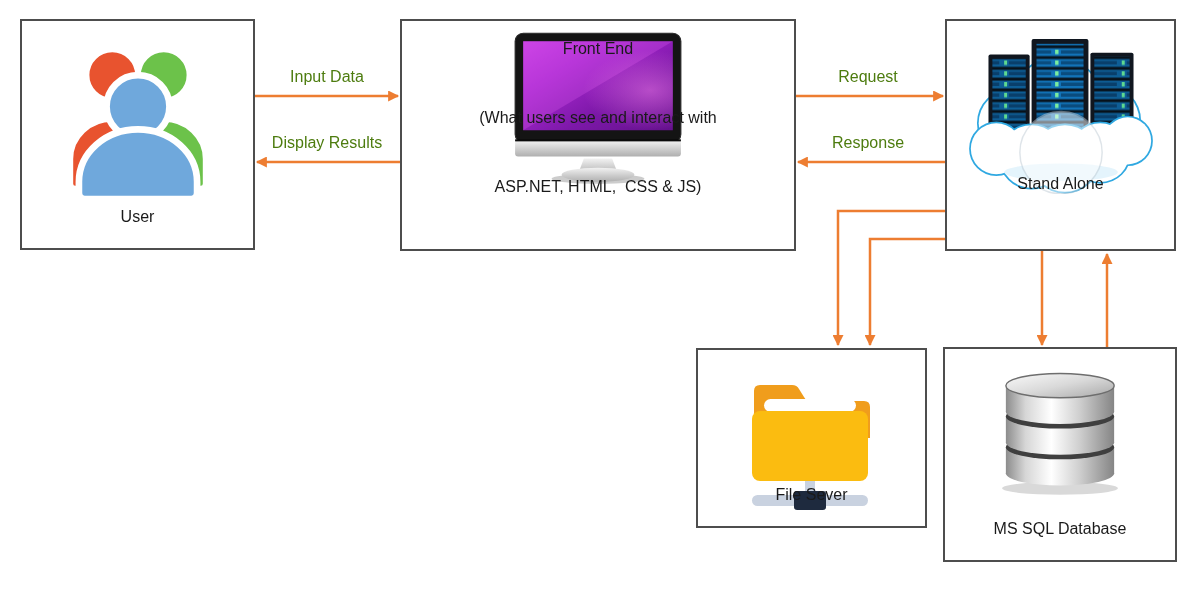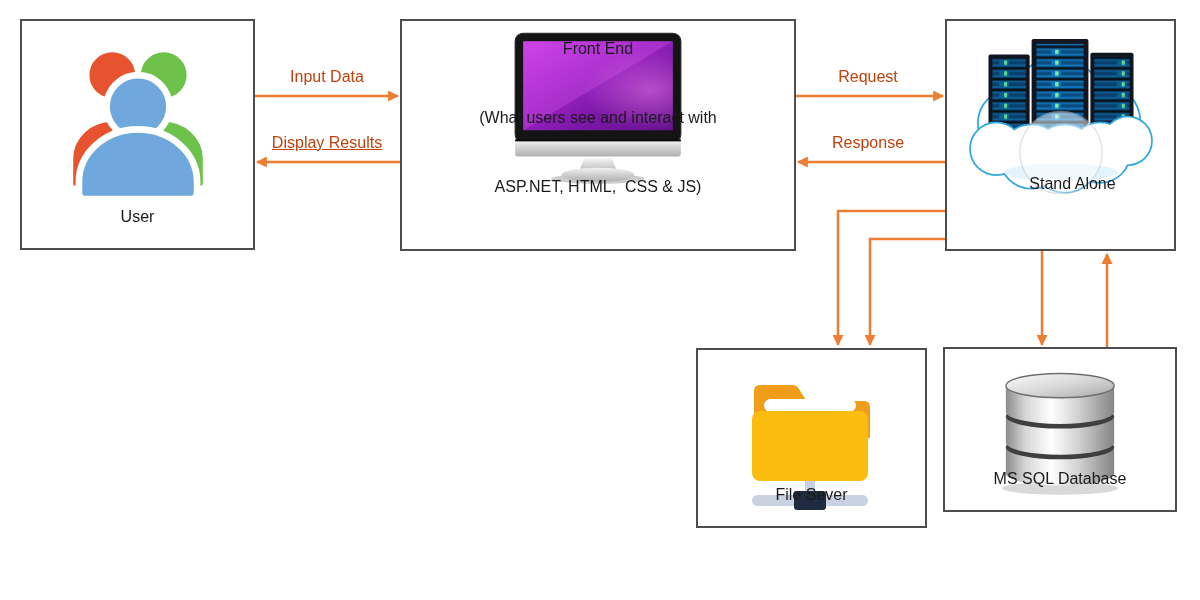--- a/index.html
+++ b/index.html
@@ -21,21 +21,21 @@
   .node {
     position: absolute;
     border: 2px solid #4D4D4D;
     background: #ffffff;
     box-sizing: border-box;
   }
   .node-user      { left: 20px;  top: 19px;  width: 235px; height: 231px; }
   .node-front-end { left: 400px; top: 19px;  width: 396px; height: 232px; }
   .node-cloud     { left: 945px; top: 19px;  width: 231px; height: 232px; }
   .node-file      { left: 696px; top: 348px; width: 231px; height: 180px; }
-  .node-db        { left: 943px; top: 347px; width: 234px; height: 165px; }
+  .node-db        { left: 943px; top: 347px; width: 234px; height: 215px; }
 
   .node-icon {
     position: absolute;
     left: 50%;
     transform: translateX(-50%);
   }
   .users-icon   { top: 16px; width: 162px; height: 162px; }
   .monitor-icon { top: 10px; width: 182px; height: 154px; }
   .cloud-icon   { top: 4px;  width: 196px; height: 169px; }
   .folder-icon  { top: 24px; width: 126px; height: 138px; }
@@ -48,21 +48,21 @@
     text-align: center;
     font-size: 16px;
     line-height: 23px;
     white-space: pre-wrap;
   }
   .flow-label {
     position: absolute;
     transform: translateX(-50%);
     font-size: 16px;
     white-space: nowrap;
-    color: #c2410c;
+    color: #4d7c0f;
   }
 </style>
 </head>
 <body>
 
 <div class="stage">
 
   <svg class="connector-layer" width="1200" height="600" viewBox="0 0 1200 600" xmlns="http://www.w3.org/2000/svg">
     <defs>
       <marker id="ah" viewBox="0 0 10 10" refX="9" refY="5" markerWidth="13" markerHeight="11" markerUnits="userSpaceOnUse" orient="auto">
@@ -75,21 +75,21 @@
       <line x1="796" y1="96" x2="943" y2="96" marker-end="url(#ah)"></line>
       <line x1="945" y1="162" x2="798" y2="162" marker-end="url(#ah)"></line>
       <polyline points="945,211 838,211 838,345" marker-end="url(#ah)"></polyline>
       <polyline points="945,239 870,239 870,345" marker-end="url(#ah)"></polyline>
       <line x1="1042" y1="251" x2="1042" y2="345" marker-end="url(#ah)"></line>
       <line x1="1107" y1="347" x2="1107" y2="254" marker-end="url(#ah)"></line>
     </g>
   </svg>
 
   <div class="flow-label" style="left:327px; top:68px;">Input Data</div>
-  <div class="flow-label" style="left:327px; top:134px;text-decoration:underline;">Display Results</div>
+  <div class="flow-label" style="left:327px; top:134px;">Display Results</div>
   <div class="flow-label" style="left:868px; top:68px;text-align:right;">Request</div>
   <div class="flow-label" style="left:868px; top:134px;text-align:right;">Response</div>
 
   <div class="node node-front-end">
     <svg class="node-icon monitor-icon" viewBox="0 0 180 152" xmlns="http://www.w3.org/2000/svg">
       <defs>
         <linearGradient id="scr" x1="0" y1="0" x2="1" y2="1">
           <stop offset="0" stop-color="#C73BE3"></stop>
           <stop offset="0.3" stop-color="#A827CF"></stop>
           <stop offset="0.65" stop-color="#7C18A8"></stop>
@@ -183,21 +183,21 @@
         <circle cx="34" cy="126" r="26"></circle>
           <circle cx="70" cy="134" r="32"></circle>
           <circle cx="104" cy="136" r="34"></circle>
         <circle cx="140" cy="130" r="30"></circle>
           <circle cx="168" cy="118" r="24"></circle>
       </g>
       <ellipse cx="100" cy="150" rx="58" ry="9" fill="#DDF1FB" opacity="0.8"></ellipse>
 
       <circle cx="100" cy="130" r="42" fill="#ffffff" opacity="0.5" stroke="#BFCBD4" stroke-width="1.5"></circle>
     </svg>
-    <div class="node-label" style="bottom:8px;padding-left:12px;">
+    <div class="node-label" style="bottom:8px;">
       <div>Stand Alone</div>
     </div>
   </div>
 
   <div class="node node-file">
     <svg class="node-icon folder-icon" viewBox="0 0 124 138" xmlns="http://www.w3.org/2000/svg">
       <path d="M4,64 L4,17 q0,-6 6,-6 l32,0 q5,0 7,4 l5,8 q2,4 7,4 l53,0 q6,0 6,6 l0,31 z" fill="#F09D1C"></path>
       <rect x="14" y="25" width="92" height="13" rx="6.5" fill="#ffffff"></rect>
       <rect x="2" y="37" width="116" height="70" rx="8" fill="#FBBC10"></rect>
       <rect x="55" y="107" width="10" height="16" fill="#C9D2E0"></rect>

